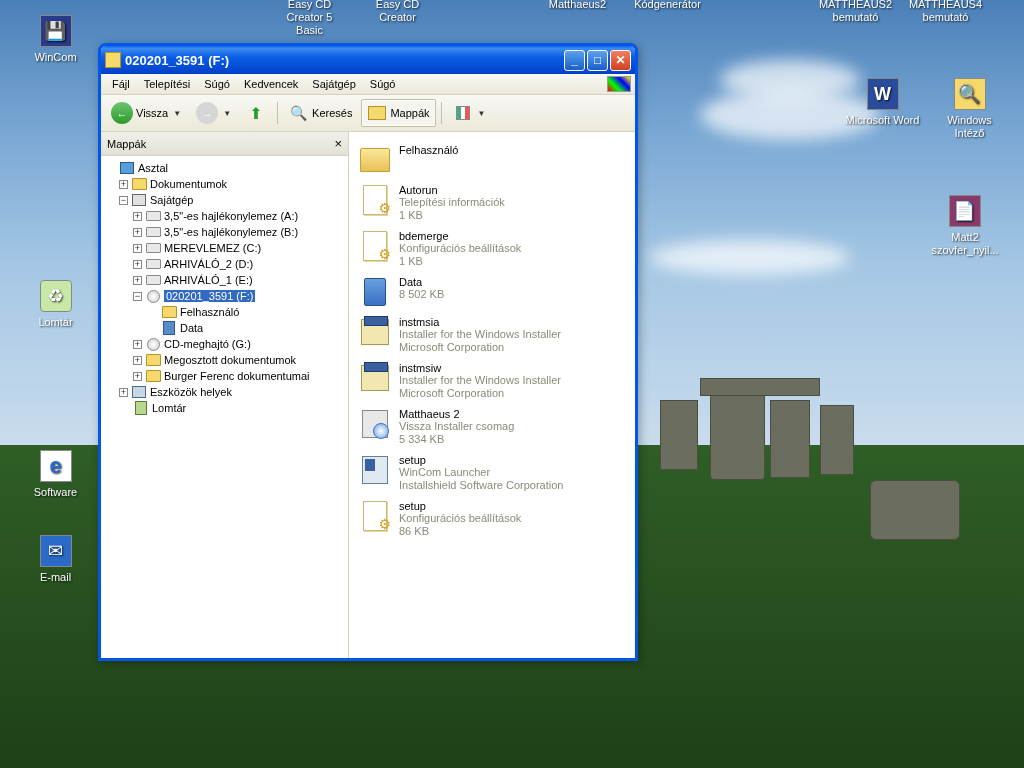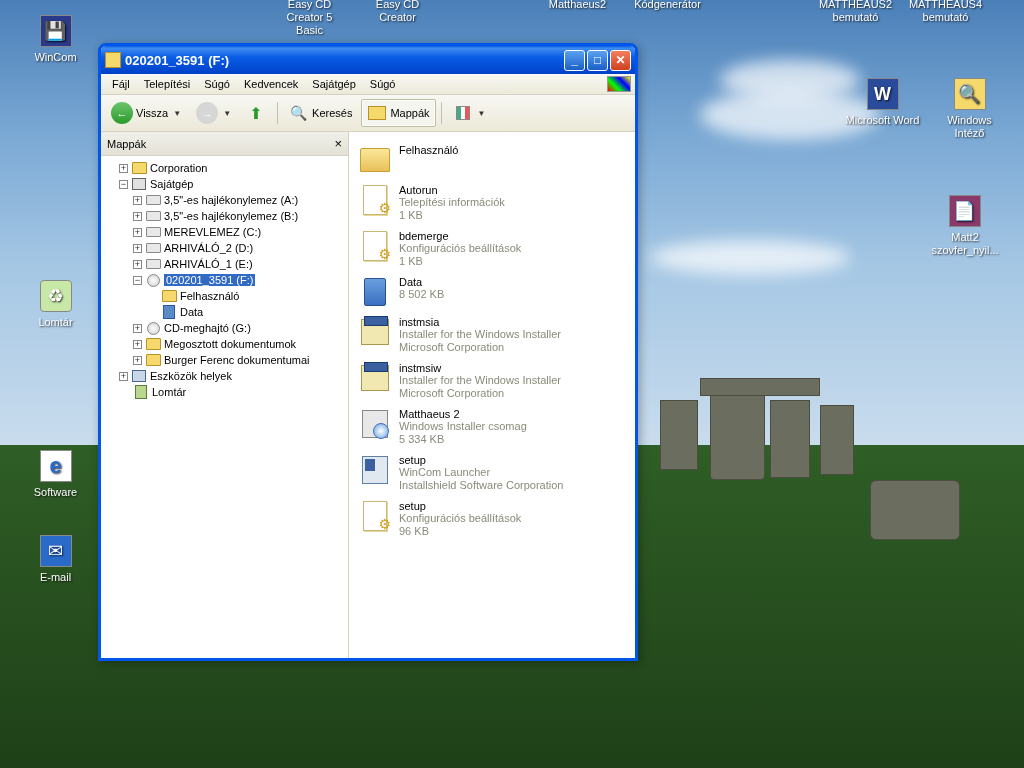--- a/index.html
+++ b/index.html
@@ -286,26 +286,33 @@
     </div>
   </div>
 
   <div class="panes">
     <div class="tree-pane">
       <div class="tree-header">
         <span>Mappák</span>
         <span class="x">×</span>
       </div>
       <div class="tree-body">
+        <div class="tree-item ind0">
+            <span class="noexp"></span>
+            <span class="tico">
+              <span class="desktop-ico"></span>
+            </span>
+            <span class="lbl">Asztal</span>
+          </div>
         <div class="tree-item ind1">
             <span class="exp">+</span>
             <span class="tico">
               <span class="folder-ico"></span>
             </span>
-            <span class="lbl">Corporation</span>
+            <span class="lbl">Dokumentumok</span>
           </div>
         <div class="tree-item ind1">
             <span class="exp">−</span>
             <span class="tico">
               <span class="pc-ico"></span>
             </span>
             <span class="lbl">Sajátgép</span>
           </div>
         <div class="tree-item ind2">
             <span class="exp">+</span>
@@ -458,39 +465,39 @@
             <div class="fdesc">Installer for the Windows Installer</div>
             <div class="fdesc">Microsoft Corporation</div>
           </div>
         </div>
       <div class="file-item">
           <div class="fico">
             <div class="fi-msi"></div>
           </div>
           <div class="finfo">
             <div class="fname">Matthaeus 2</div>
-            <div class="fdesc">Windows Installer csomag</div>
+            <div class="fdesc">Vissza Installer csomag</div>
             <div class="fdesc">5 334 KB</div>
           </div>
         </div>
       <div class="file-item">
           <div class="fico">
             <div class="fi-setup"></div>
           </div>
           <div class="finfo">
             <div class="fname">setup</div>
             <div class="fdesc">WinCom Launcher</div>
             <div class="fdesc">Installshield Software Corporation</div>
           </div>
         </div>
       <div class="file-item">
           <div class="fico">
             <div class="fi-config"></div>
           </div>
           <div class="finfo">
             <div class="fname">setup</div>
             <div class="fdesc">Konfigurációs beállítások</div>
-            <div class="fdesc">96 KB</div>
+            <div class="fdesc">86 KB</div>
           </div>
         </div>
     </div>
   </div>
 </div>
 
 </body></html>

